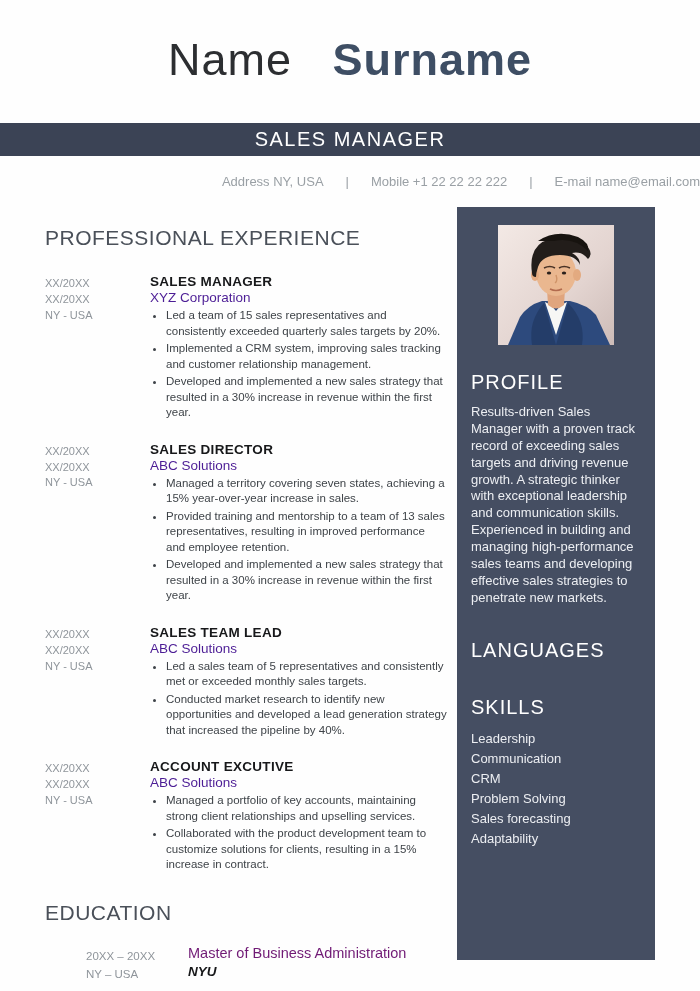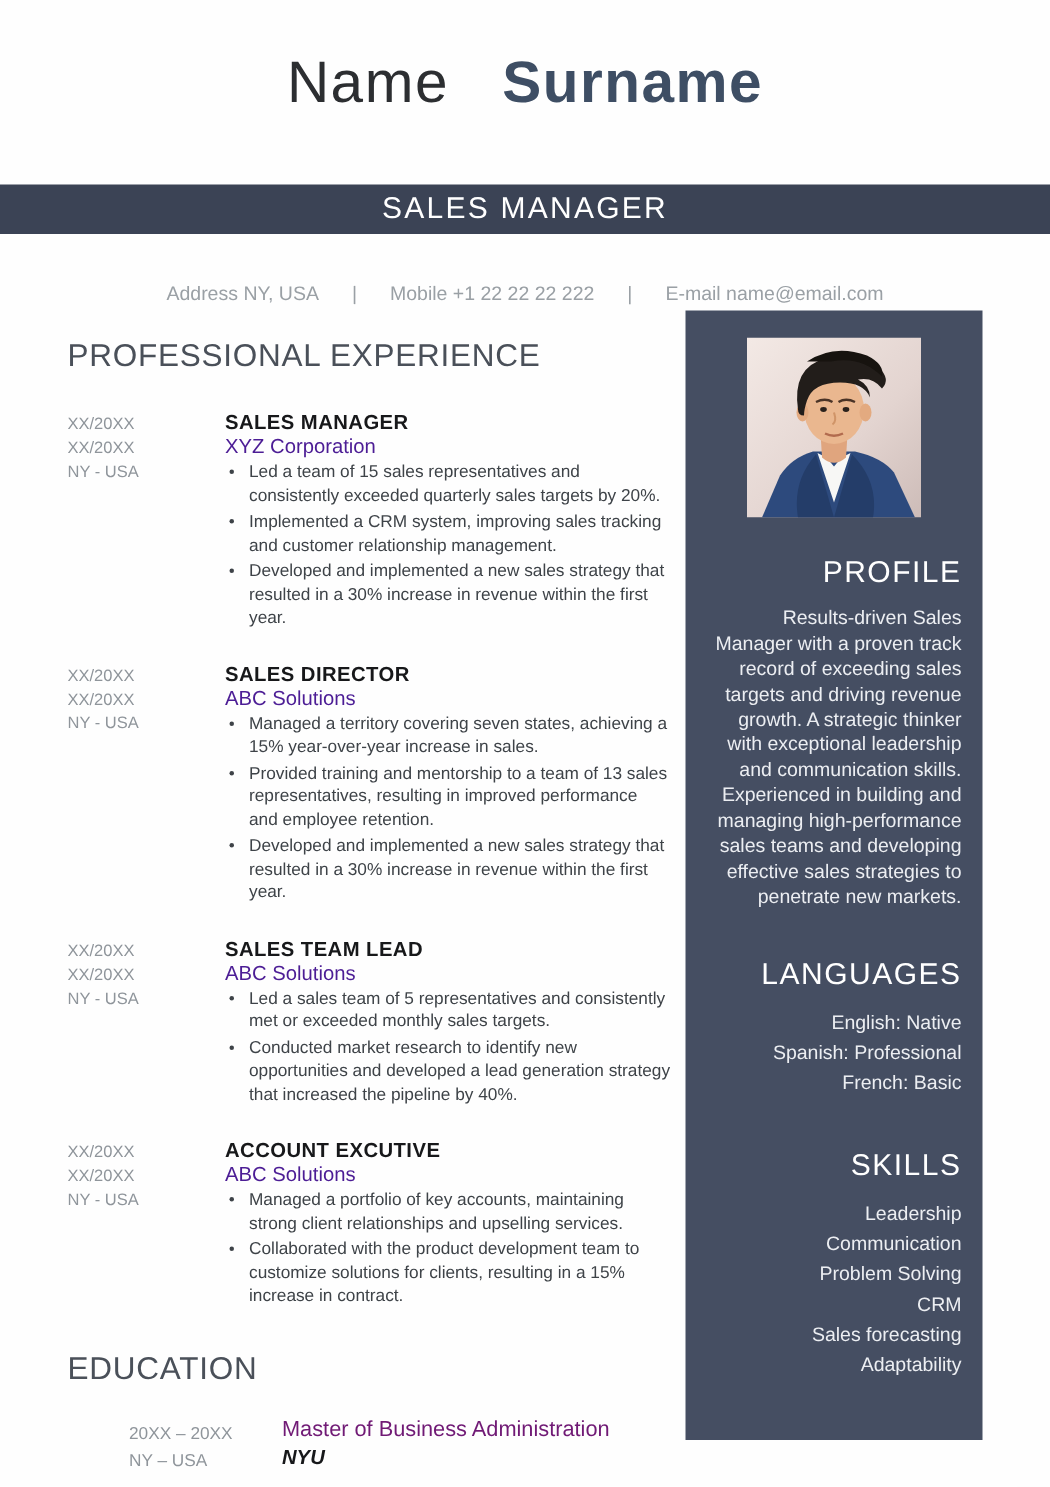--- a/index.html
+++ b/index.html
@@ -3,31 +3,31 @@
 <meta charset="utf-8">
 <style>
   html,body { margin:0; padding:0; background:#ffffff; }
   .page {
     position:relative; width:700px; height:991px; margin:0 auto;
     background:#fefefe; overflow:hidden;
     font-family:"Liberation Sans", sans-serif;
   }
 
   
-  .name-line { padding-top:34px; text-align:center; font-size:39px; letter-spacing:1px; color:#2c2e31; white-space:nowrap; }
+  .name-line { padding-top:34px; text-align:center; font-size:45px; letter-spacing:1px; color:#2c2e31; white-space:nowrap; }
   .name-first { font-weight:normal; }
   .name-last  { font-weight:bold; color:#3e4e64; }
   .title-banner {
     position:absolute; top:123px; left:0; width:700px; height:33px;
     background:#3b4355; color:#ffffff; display:flex; align-items:center; justify-content:center;
     font-size:20px; letter-spacing:1.5px;
   }
   .contact-bar {
-    position:absolute; top:188px; left:0; width:700px;
-    display:flex; justify-content:center; gap:22px;
+    position:absolute; top:174px; left:0; width:700px;
+    display:flex; justify-content:flex-end; gap:22px;
     color:#9aa0a5; font-size:13px;
   }
 
   
   .left-col { position:absolute; left:45px; top:226px; width:402px; }
   .section-heading {
     font-size:21px; color:#4a5059; letter-spacing:0.5px;
     font-weight:normal; margin:0 0 24px 0;
   }
   .job { display:flex; margin-bottom:19px;gap:29px; }
@@ -42,21 +42,21 @@
   .edu-heading { margin-bottom:20px; }
   .edu-entry { display:flex; margin-bottom:17px;margin-left:41px; }
   .edu-dates { width:88px; flex:none; font-size:11.5px; color:#8f959b; line-height:1.6; padding-top:2px; }
   .edu-body { flex:1; padding-left:14px; }
   .edu-degree { font-size:14.5px; color:#701a75; }
   .edu-school { font-size:13.5px; font-weight:bold; font-style:italic; color:#17181a; margin-top:3px; }
 
   
   .sidebar {
     position:absolute; left:457px; top:207px; width:198px; height:753px;
-    background:#454e62; color:#ffffff; box-sizing:border-box; padding:18px 14px 0;text-align:right;
+    background:#454e62; color:#ffffff; box-sizing:border-box; padding:18px 14px 0;
   }
   .photo { width:116px; height:120px; margin:0 auto; display:block; }
   .sb-heading { font-size:20px; letter-spacing:1px; font-weight:normal; margin:26px 0 10px; color:#ffffff; }
   .sb-text { font-size:13px; line-height:1.3; color:#eceef2; }
   .sb-list { list-style:none; margin:0; padding:0; font-size:13px; line-height:1.55; color:#eceef2; }
   .sb-gap-lang { margin-top:32px; }
   .sb-gap-skills { margin-top:34px; }
 </style>
 </head>
 <body>
@@ -228,35 +228,29 @@
       <path d="M52 64 Q58 67 64 64" stroke="#b26b4e" stroke-width="1.6" fill="none"></path>
     </svg>
 
     <div>
       <h3 class="sb-heading">PROFILE</h3>
       <div class="sb-text">Results-driven Sales Manager with a proven track record of exceeding sales targets and driving revenue growth. A strategic thinker with exceptional leadership and communication skills. Experienced in building and managing high-performance sales teams and developing effective sales strategies to penetrate new markets.</div>
     </div>
 
     <div class="sb-gap-lang">
       <h3 class="sb-heading">LANGUAGES</h3>
-      <ul class="sb-list">
-
-      <li>English: Native</li>
-          <li>Spanish: Professional</li>
-          <li>French: Basic</li>
-        </ul>
     </div>
 
     <div class="sb-gap-skills">
       <h3 class="sb-heading">SKILLS</h3>
       <ul class="sb-list">
 
       <li>Leadership</li>
           <li>Communication</li>
+          <li>CRM</li>
           <li>Problem Solving</li>
-          <li>CRM</li>
           <li>Sales forecasting</li>
           <li>Adaptability</li>
         </ul>
     </div>
 
   </div>
 </div>
 
 </body></html>

